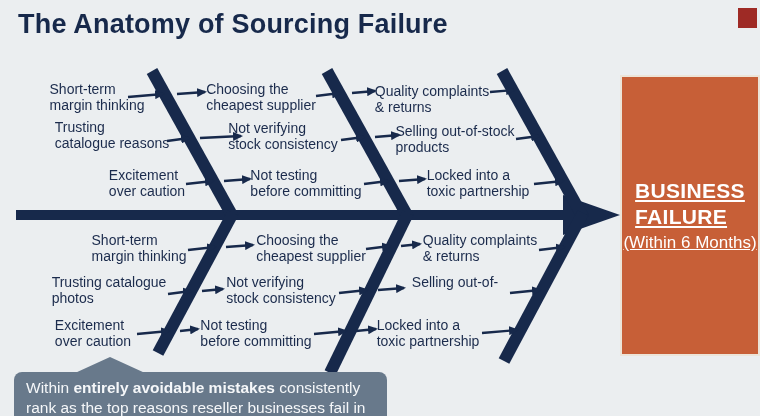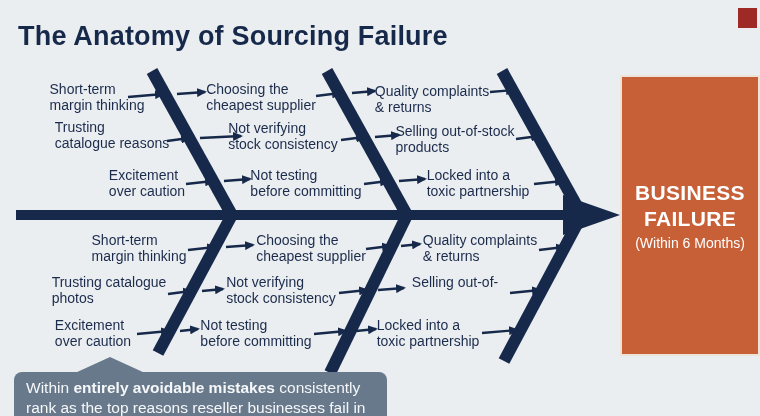--- a/index.html
+++ b/index.html
@@ -16,40 +16,39 @@
   html,body{background:#d8dbdd;}
   .stage{
     position:relative;width:760px;height:416px;overflow:hidden;
     background:var(--background);
     font-family:"Liberation Sans", sans-serif;
   }
   .title{
     position:absolute;left:18px;top:9px;
     font-size:27px;font-weight:bold;color:var(--navy);
     letter-spacing:0.2px;
-    margin-top:12px;
   }
   .fishbone-svg{position:absolute;left:0;top:0;z-index:1;}
   .bone{stroke:var(--navy);stroke-width:12;stroke-linecap:butt;}
   .spine{stroke:var(--navy);stroke-width:10;}
   .arrow{stroke:var(--navy);stroke-width:2.4;}
   .ah-fill{fill:var(--navy);}
   .cause{
     position:absolute;z-index:2;transform:translateX(-50%);
     text-align:left;font-size:14px;line-height:15.5px;
     color:var(--label_text);white-space:nowrap;
   }
   .head-box{
     position:absolute;z-index:2;left:620px;top:75px;width:140px;height:281px;
     background:var(--orange);border:2px solid var(--orange_border);
     display:flex;flex-direction:column;align-items:center;justify-content:center;
-    text-align:center;color:#ffffff;
+    color:#ffffff;text-decoration:underline;
   }
   .head-title{font-size:21px;font-weight:bold;line-height:26px;letter-spacing:0.3px;}
-  .head-sub{font-size:14px;margin-top:3px;}
+  .head-sub{font-size:17px;margin-top:3px;}
   .caption-box{
     position:absolute;z-index:3;left:14px;top:372px;width:373px;height:52px;
     background:var(--caption_bg);border-radius:8px;
     padding:6px 12px;color:var(--text_light);font-size:15.5px;line-height:20px;
   }
   .caption-box b{font-weight:bold;text-align:center;}
   .caption-tail{
     position:absolute;z-index:3;left:75px;top:357px;width:70px;height:16px;
     background:var(--caption_bg);
     clip-path:polygon(50% 0, 100% 100%, 0 100%);

